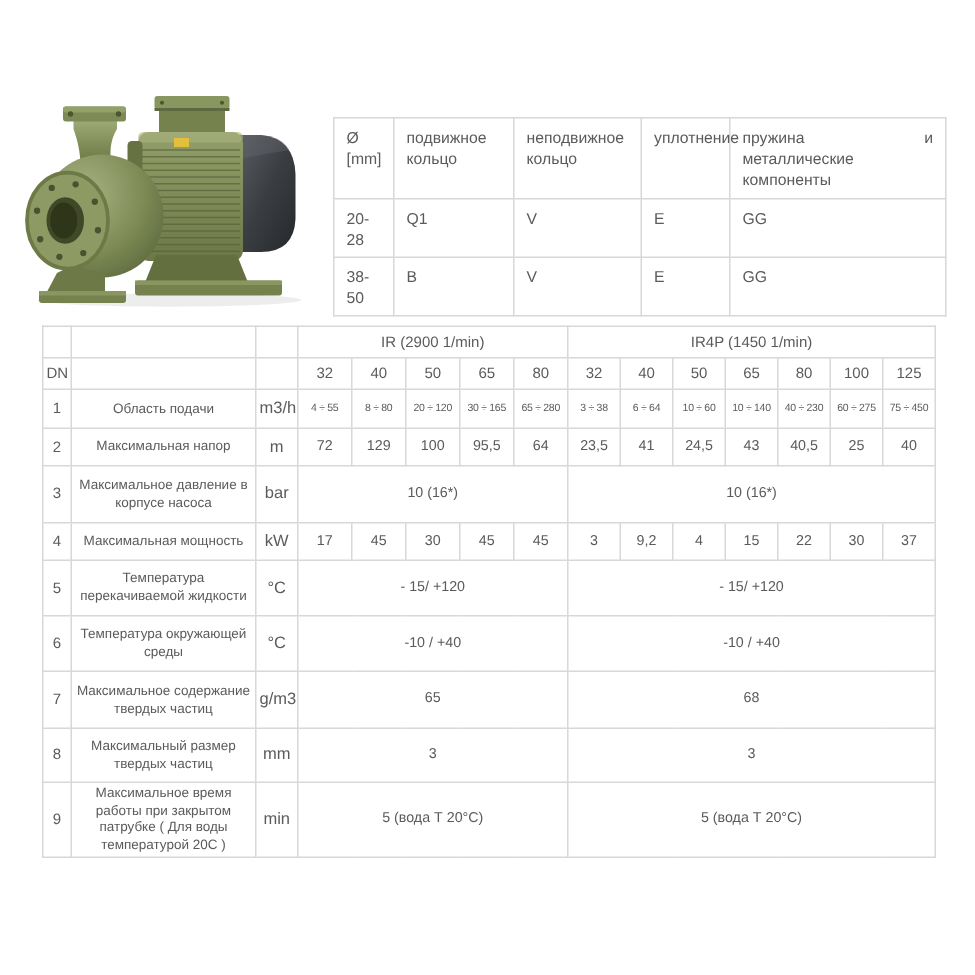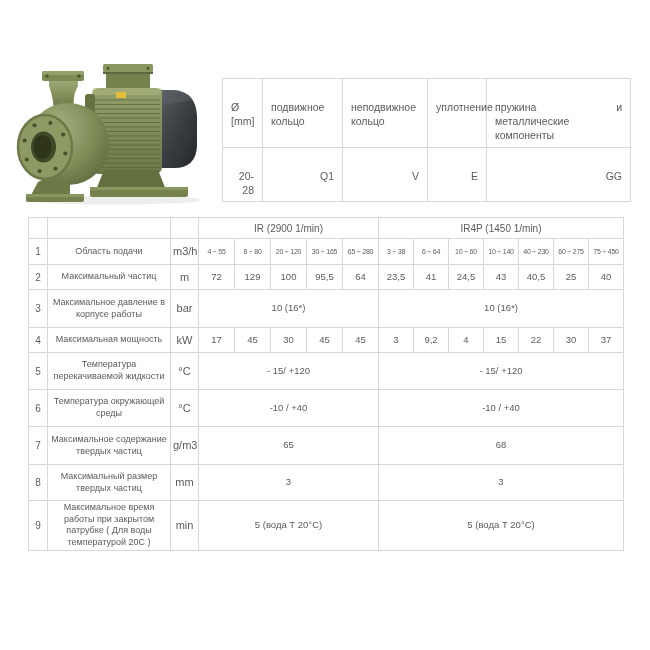--- a/index.html
+++ b/index.html
@@ -6,24 +6,24 @@
   body{
     width:650px;height:650px;position:relative;background:#ffffff;
     font-family:"Liberation Sans", sans-serif;color:#5b5b5b;overflow:hidden;
   }
   
   .pump{position:absolute;left:8px;top:56px;width:207px;height:150px;margin:0;}
   
   .seal{position:absolute;left:222px;top:78px;width:408px;border-collapse:collapse;table-layout:fixed;}
   .seal th,.seal td{
     border:1px solid #d8d8d8;font-weight:normal;text-align:left;vertical-align:top;
-    padding:21px 8px 4px;font-size:10.5px;line-height:1.35;color:#5b5b5b;
+    padding:6px 8px 4px;font-size:10.5px;line-height:1.35;color:#5b5b5b;
   }
   .seal th{height:30px;}
-  .seal td{height:17px;text-align:right;}
+  .seal td{height:17px;}
   .seal .j{text-align:justify;}
   
   .spec{position:absolute;left:28px;top:217px;width:595px;border-collapse:collapse;table-layout:fixed;}
   .spec td{
     border:1px solid #d8d8d8;text-align:center;vertical-align:middle;
     padding:1px 2px;font-size:10px;line-height:1.3;color:#5b5b5b;
   }
   .spec thead tr{height:21px;margin-left:37px;}
   .spec tbody tr:nth-child(1){height:26px;}
   .spec tbody tr:nth-child(2){height:25px;}
@@ -152,20 +152,27 @@
     </tr>
   </thead>
   <tbody>
     <tr>
       <td>20-28</td>
       <td>Q1</td>
       <td>V</td>
       <td>E</td>
       <td>GG</td>
     </tr>
+    <tr>
+      <td>38-50</td>
+      <td>B</td>
+      <td>V</td>
+      <td>E</td>
+      <td>GG</td>
+    </tr>
   </tbody>
 </table>
 
 <table class="spec">
   <colgroup>
     <col style="width:19px">
       <col style="width:123px">
       <col style="width:28px">
     <col style="width:36px">
       <col style="width:36px">
@@ -180,20 +187,37 @@
       <col style="width:35px">
       <col style="width:35px">
   </colgroup>
   <thead>
     <tr>
       <td></td>
       <td></td>
       <td></td>
       <td colspan="5">IR (2900 1/min)</td>
       <td colspan="7">IR4P (1450 1/min)</td>
+    </tr>
+    <tr>
+      <td>DN</td>
+      <td></td>
+      <td></td>
+      <td>32</td>
+      <td>40</td>
+      <td>50</td>
+      <td>65</td>
+      <td>80</td>
+      <td>32</td>
+      <td>40</td>
+      <td>50</td>
+      <td>65</td>
+      <td>80</td>
+      <td>100</td>
+      <td>125</td>
     </tr>
   </thead>
   <tbody>
     <tr>
       <td>1</td>
       <td class="desc">Область подачи</td>
       <td class="unit">m3/h</td>
       <td class="rng">4 ÷ 55</td>
       <td class="rng">8 ÷ 80</td>
       <td class="rng">20 ÷ 120</td>
@@ -202,38 +226,38 @@
       <td class="rng">3 ÷ 38</td>
       <td class="rng">6 ÷ 64</td>
       <td class="rng">10 ÷ 60</td>
       <td class="rng">10 ÷ 140</td>
       <td class="rng">40 ÷ 230</td>
       <td class="rng">60 ÷ 275</td>
       <td class="rng">75 ÷ 450</td>
     </tr>
     <tr>
       <td>2</td>
-      <td class="desc">Максимальный частиц</td>
+      <td class="desc">Максимальная напор</td>
       <td class="unit">m</td>
       <td class="val">72</td>
       <td class="val">129</td>
       <td class="val">100</td>
       <td class="val">95,5</td>
       <td class="val">64</td>
       <td class="val">23,5</td>
       <td class="val">41</td>
       <td class="val">24,5</td>
       <td class="val">43</td>
       <td class="val">40,5</td>
       <td class="val">25</td>
       <td class="val">40</td>
     </tr>
     <tr>
       <td>3</td>
-      <td class="desc">Максимальное давление в корпусе работы</td>
+      <td class="desc">Максимальное давление в корпусе насоса</td>
       <td class="unit">bar</td>
       <td class="val" colspan="5">10 (16*)</td>
       <td class="val" colspan="7">10 (16*)</td>
     </tr>
     <tr>
       <td>4</td>
       <td class="desc">Максимальная мощность</td>
       <td class="unit">kW</td>
       <td class="val">17</td>
       <td class="val">45</td>

